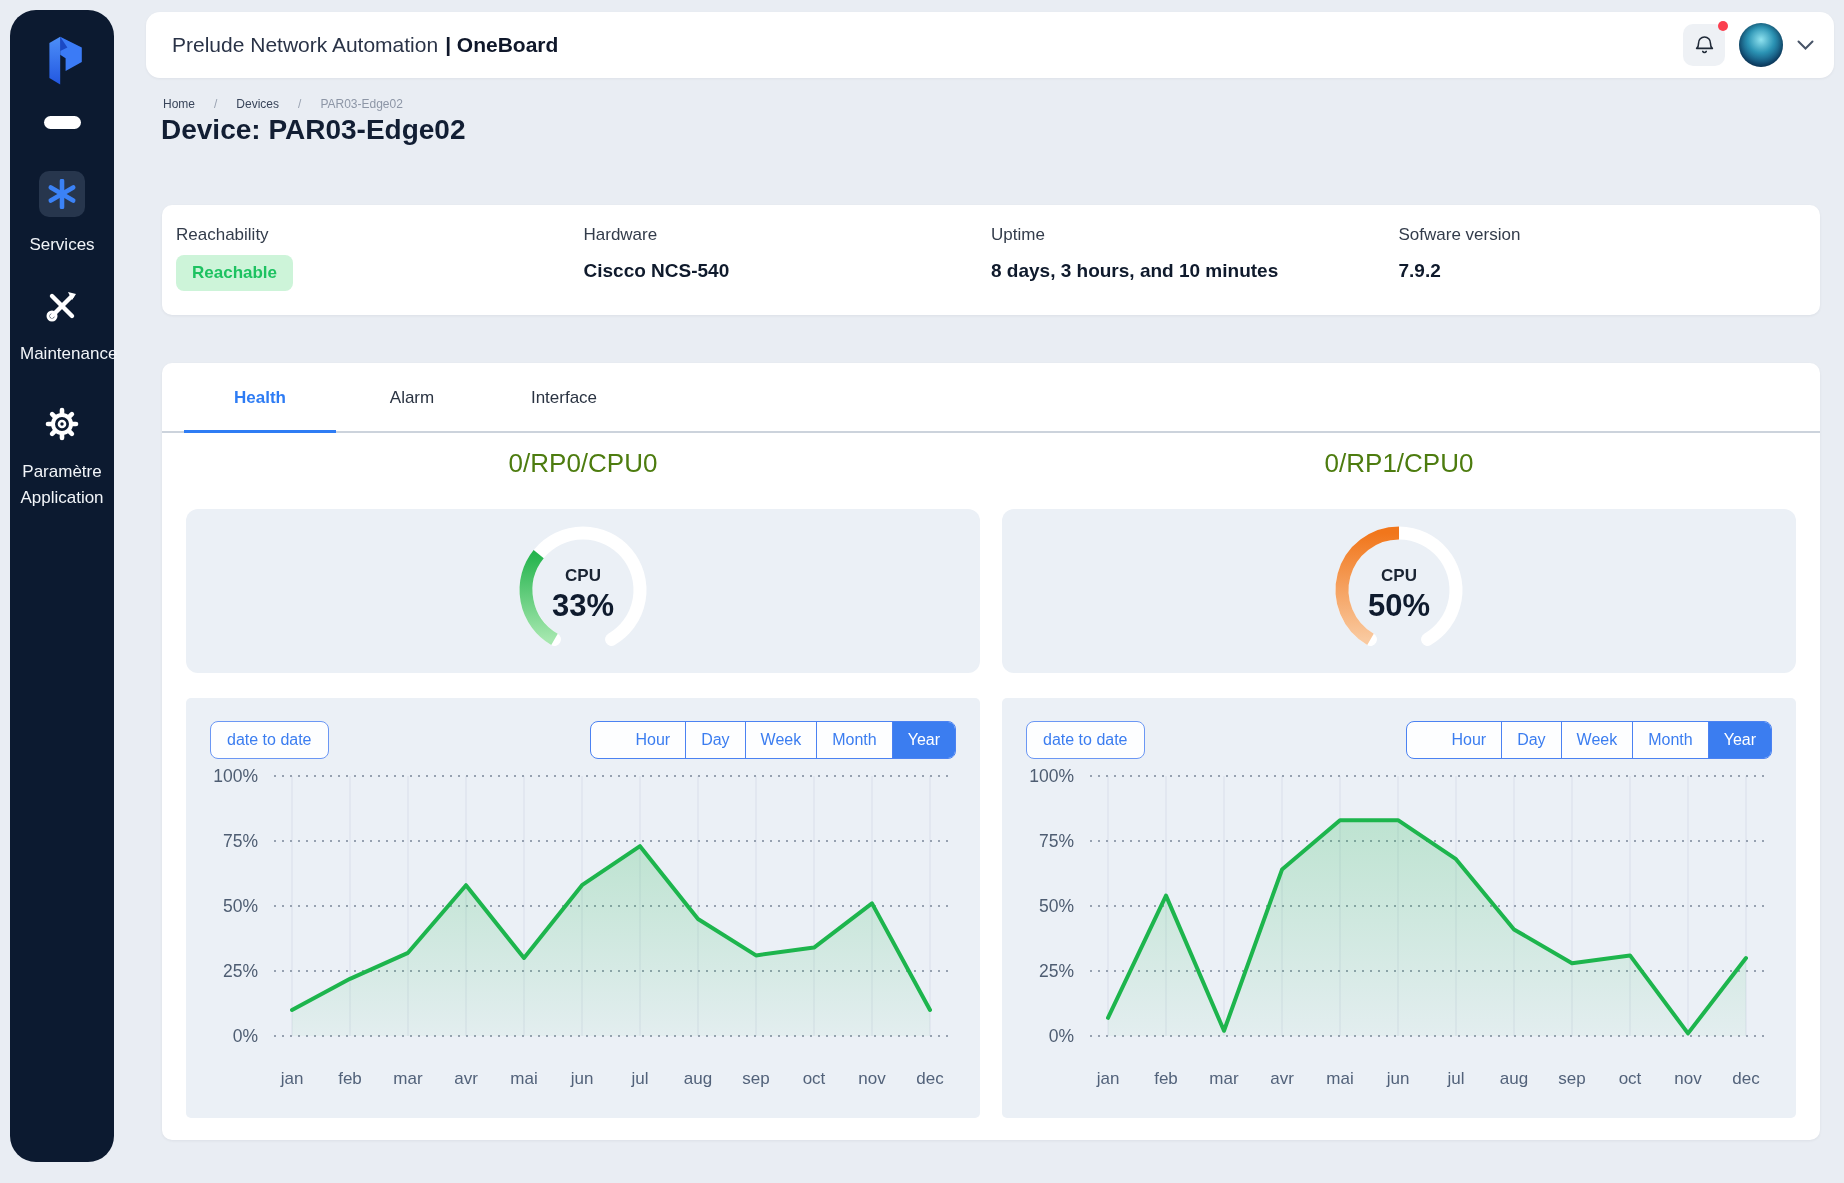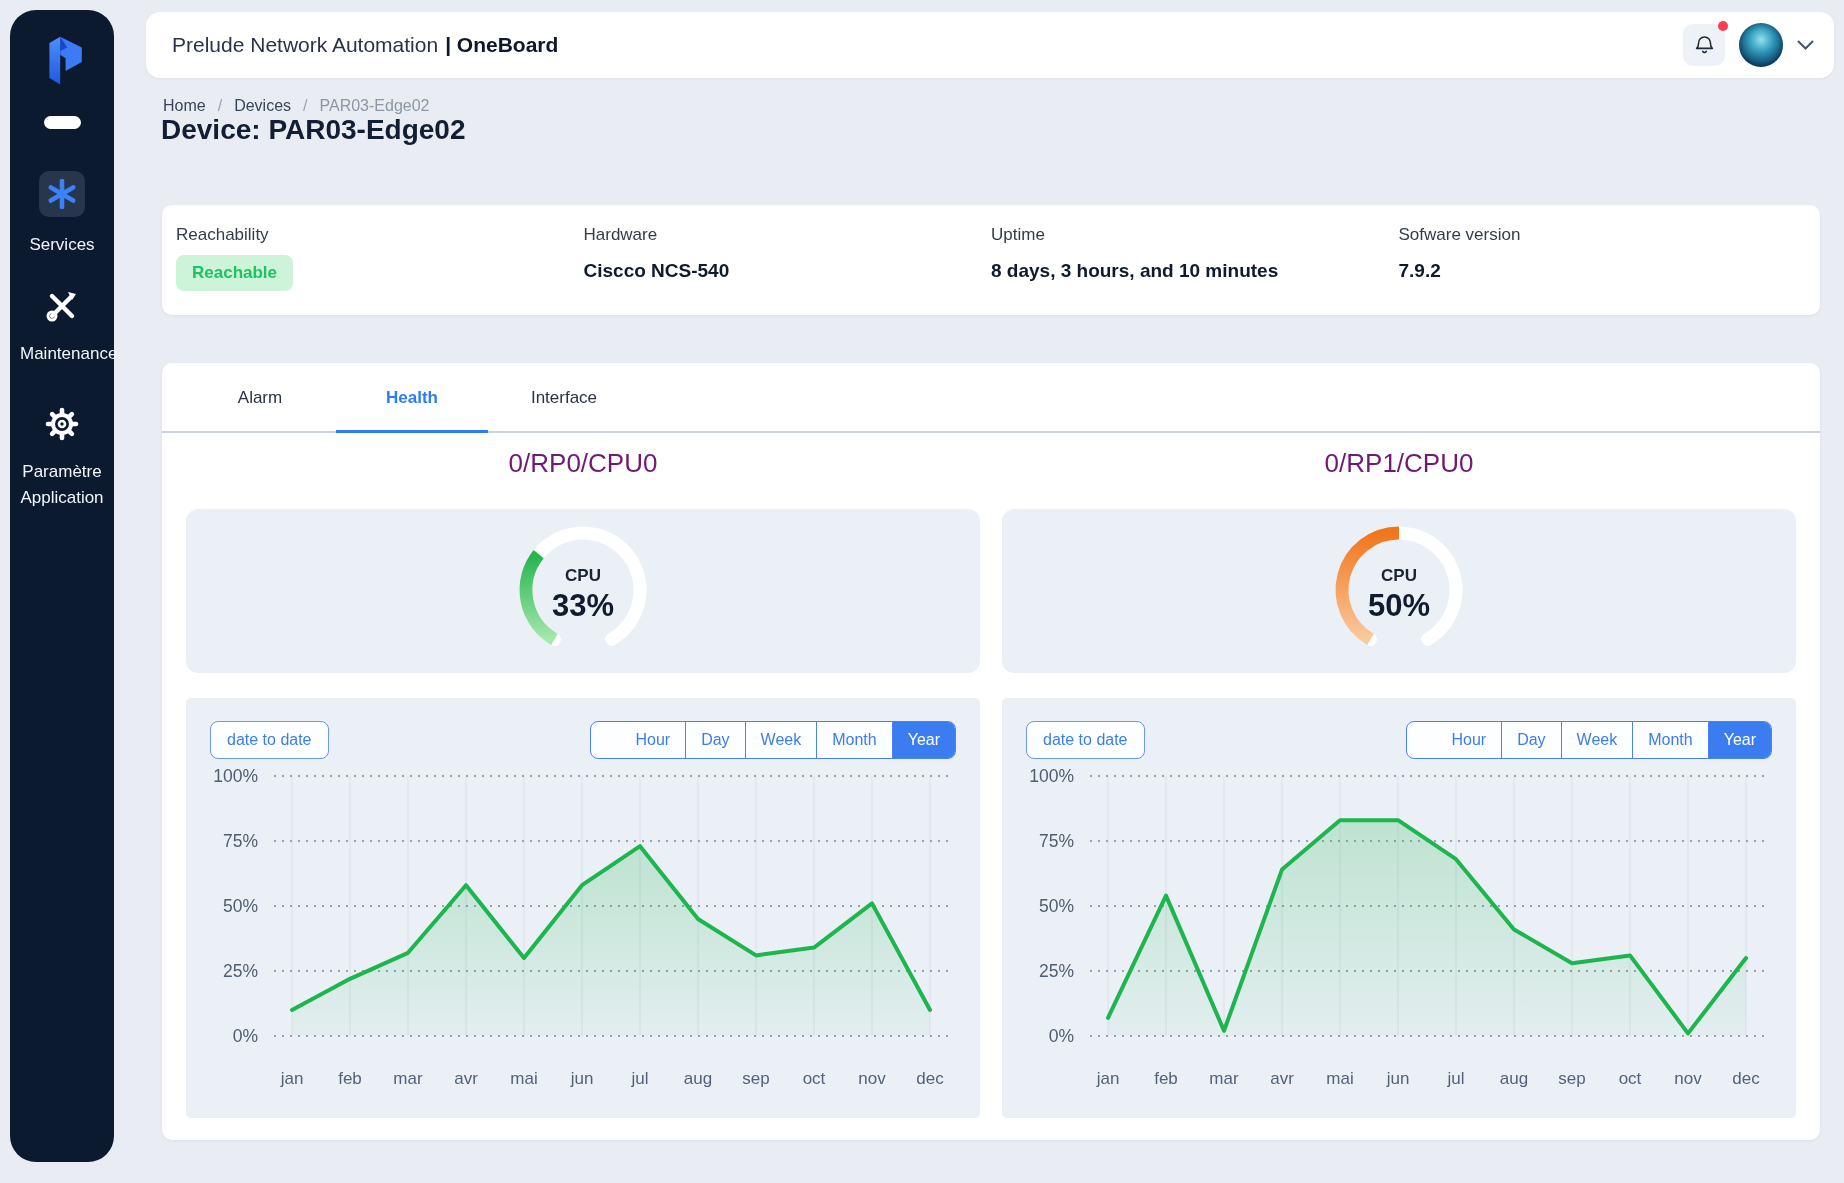--- a/index.html
+++ b/index.html
@@ -53,21 +53,21 @@
     position:absolute; top:-3px; right:-3px; width:10px; height:10px;
     border-radius:50%; background:#fb3f4f;
   }
   .avatar {
     width:44px; height:44px; border-radius:50%; cursor:pointer;
     background:radial-gradient(circle at 50% 38%, #8fe2ef 0%, #2b93b4 38%, #114b74 70%, #0a2647 100%);
     box-shadow:inset 0 0 6px rgba(0,0,0,.35);
   }
   .chev { cursor:pointer; display:flex; align-items:center; }
   
-  .breadcrumb { position:absolute; left:163px; top:97px; font-size:16px; color:#39455a; display:flex; gap:12px; }
+  .breadcrumb { position:absolute; left:163px; top:97px; font-size:12px; color:#39455a; display:flex; gap:19px; }
   .breadcrumb .sep { color:#9aa3b2; }
   .breadcrumb .current { color:#8d96a6; }
   .breadcrumb .link { cursor:pointer; }
   .page-title { position:absolute; left:161px; top:114px; font-size:28px; font-weight:700; color:#121e33; }
   
   .info-card {
     position:absolute; left:162px; top:205px; width:1658px; height:110px;
     background:#ffffff; border-radius:10px; box-shadow:0 1px 3px rgba(16,24,40,.06);
     display:grid; grid-template-columns:repeat(4,1fr); padding:20px 14px 0 14px;
   }
@@ -86,21 +86,21 @@
   .tab {
     width:152px; text-align:center; line-height:70px; font-size:17px; color:#2a3342;
     position:relative; cursor:pointer;
   }
   .tab.active { color:#2e7cf4; font-weight:700; }
   .tab.active::after {
     content:""; position:absolute; left:0; right:0; bottom:-2px; height:3px; background:#2e7cf4;
   }
   .col-title {
     position:absolute; top:80px; height:40px; line-height:40px; text-align:center;
-    font-size:26px; color:#701a75; font-weight:400;
+    font-size:26px; color:#4d7c0f; font-weight:400;
   }
   .col-title.t1 { left:24px; width:794px; }
   .col-title.t2 { left:840px; width:794px; }
   .gauge-box {
     position:absolute; top:146px; height:164px; width:794px;
     background:#ebf0f6; border-radius:12px;
   }
   .gauge-box.g1 { left:24px; } .gauge-box.g2 { left:840px; }
   .gauge-wrap { position:relative; width:150px; margin:9px auto 0; }
   .gauge-text {
@@ -241,22 +241,22 @@
     <div class="info-value">8 days, 3 hours, and 10 minutes</div>
   </div>
   <div>
     <div class="info-label">Sofware version</div>
     <div class="info-value">7.9.2</div>
   </div>
 </section>
 
 <section class="panel-card">
   <div class="tabs">
+    <div class="tab active">Health</div>
     <div class="tab">Alarm</div>
-    <div class="tab active">Health</div>
     <div class="tab">Interface</div>
   </div>
 
   <div class="col-title t1">0/RP0/CPU0</div>
   <div class="col-title t2">0/RP1/CPU0</div>
 
   <div class="gauge-box g1">
     <div class="gauge-wrap">
       <div><svg width="150" height="145" viewBox="0 0 150 145">
       <defs>

